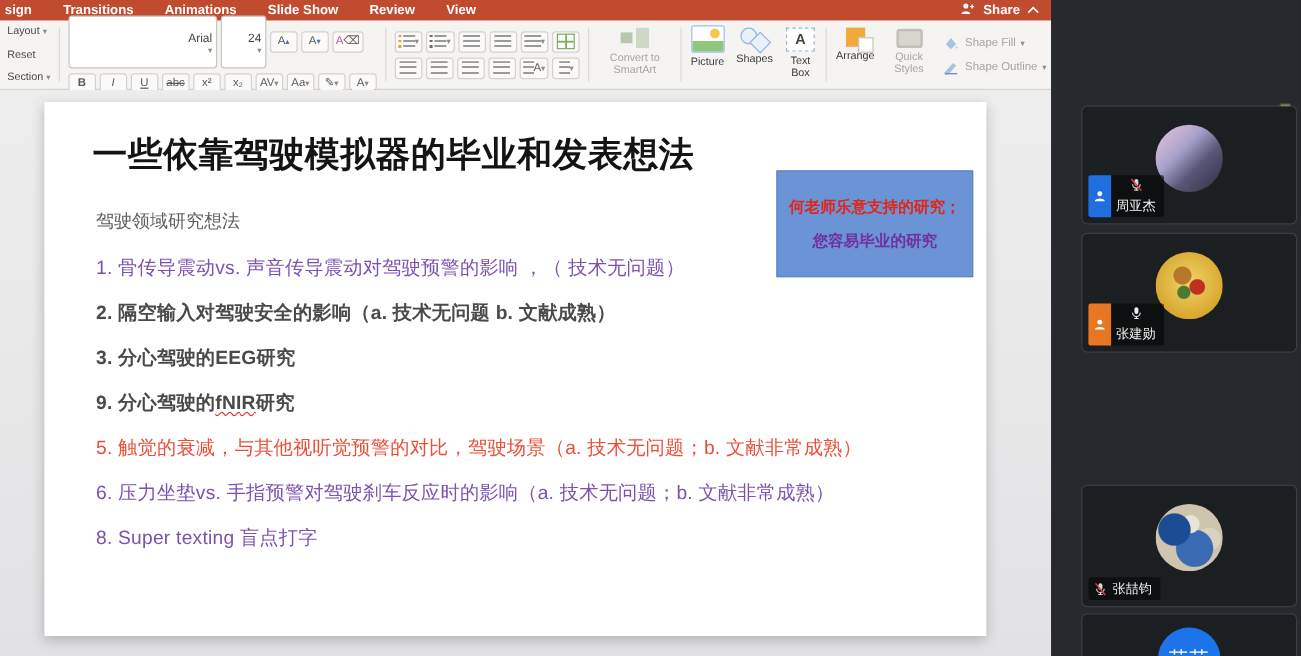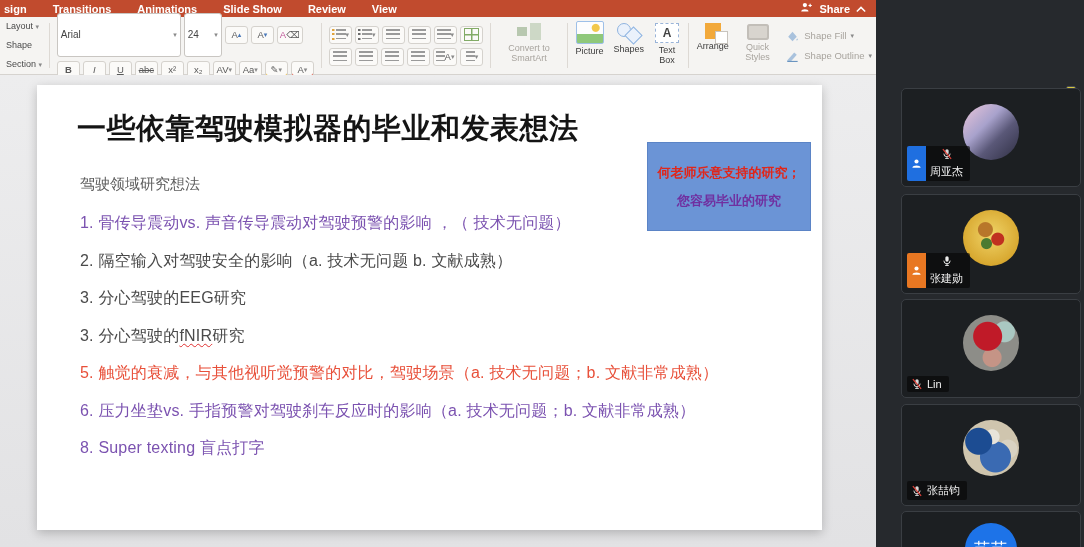--- a/index.html
+++ b/index.html
@@ -20,21 +20,21 @@
          border-bottom:1px solid #d6d3cf;display:flex;align-items:stretch;color:#3c3c3c;}
   .vsep{width:1px;background:#ddd9d4;margin:6px 3px;}
   .tg{display:flex;flex-direction:column;justify-content:center;gap:4px;padding:2px 4px;}
   .trow{display:flex;align-items:center;gap:3px;}
 
   .stack{font-size:9px;line-height:15px;padding-left:6px;color:#4a4a4a;width:44px;}
   .stack .sline{white-space:nowrap;}
   .caret{font-size:7px;color:#8a8a8a;}
 
   .combo{background:#fff;border:1px solid #c9c6c2;border-radius:3px;height:16px;
-         display:flex;align-items:center;font-size:10px;color:#444;padding:13px 3px;}
+         display:flex;align-items:flex-end;font-size:10px;color:#444;padding:13px 3px;flex-direction:column;}
   .combo .caret{margin-left:auto;}
   .combo-font{width:116px;}
   .combo-size{width:30px;}
 
   .sbtn{min-width:17px;height:16px;border:1px solid #d5d2cd;border-radius:3px;background:#fbfaf8;
         display:flex;align-items:center;justify-content:center;font-size:9.5px;color:#5a5a5a;
         padding:0 2px;white-space:nowrap;}
   .bB{font-weight:bold;}.bI{font-style:italic;}.bU{text-decoration:underline;}
   .bS{text-decoration:line-through;}
   .redbar{box-shadow:inset 0 -3px 0 #d84a3a;}
@@ -81,21 +81,21 @@
           background:linear-gradient(#ededee,#e2e2e4);}
   .slide{position:absolute;left:37px;top:10px;width:785px;height:445px;background:#fff;
          box-shadow:0 3px 10px rgba(0,0,0,.22);}
 
   .slide-title{position:absolute;left:40px;top:24px;font-size:29px;font-weight:800;
                color:#141414;letter-spacing:.5px;white-space:nowrap;}
   .slide-sub{position:absolute;left:43px;top:90px;font-size:15px;color:#5d5d5d;}
   .items{position:absolute;left:43px;top:128px;}
   .item{font-size:16px;margin-bottom:16.5px;white-space:nowrap;letter-spacing:.2px;}
   .c-purple{color:#7b52b0;}
-  .c-dark{color:#4a4a4a;}
+  .c-dark{color:#4a4a4a;font-weight:bold;}
   .c-orangered{color:#e8503a;}
   .c-red{color:#e0231c;font-weight:bold;}
   .squiggle{text-decoration:underline;text-decoration-style:wavy;text-decoration-color:#e03030;
             text-decoration-thickness:1px;text-underline-offset:2px;}
 
   .callout{position:absolute;left:610px;top:57px;width:162px;height:87px;background:#6b94d6;
            border:1px solid #5b84c6;display:flex;flex-direction:column;align-items:center;
            justify-content:center;gap:10px;text-align:center;}
   .callout .l1{font-size:13px;font-weight:bold;color:#e0261a;white-space:nowrap;}
   .callout .l2{font-size:13px;font-weight:bold;color:#7030a0;white-space:nowrap;}
@@ -187,21 +187,21 @@
               <path d="M1 6.5 6 1.5 11 6.5" stroke="#fff" stroke-width="1.8" fill="none"></path>
             </svg>
         </span>
       </span>
     </div>
 
     <div class="tools">
 
       <div class="stack tg">
         <div class="sline"><span>Layout</span> <span class="caret">▾</span></div>
-        <div class="sline">Shape</div>
+        <div class="sline">Reset</div>
         <div class="sline"><span>Section</span> <span class="caret">▾</span></div>
       </div>
       <div class="vsep"></div>
 
       <div class="tg">
         <div class="trow">
           <div class="combo combo-font">
             <span>Arial</span>
               <span class="caret">▾</span>
           </div>
@@ -337,21 +337,21 @@
 
     <div class="canvas">
       <div class="slide">
         <div class="slide-title">一些依靠驾驶模拟器的毕业和发表想法</div>
         <div class="slide-sub">驾驶领域研究想法</div>
 
         <div class="items">
           <div class="item c-purple">1. 骨传导震动vs. 声音传导震动对驾驶预警的影响 ，（ 技术无问题）</div>
           <div class="item c-dark">2. 隔空输入对驾驶安全的影响（a. 技术无问题 b. 文献成熟）</div>
           <div class="item c-dark">3. 分心驾驶的EEG研究</div>
-          <div class="item c-dark"><span>3. 分心驾驶的</span><span class="squiggle">fNIR</span><span>研究</span></div>
+          <div class="item c-dark"><span>9. 分心驾驶的</span><span class="squiggle">fNIR</span><span>研究</span></div>
           <div class="item c-orangered">5. 触觉的衰减，与其他视听觉预警的对比，驾驶场景（a. 技术无问题；b. 文献非常成熟）</div>
           <div class="item c-purple">6. 压力坐垫vs. 手指预警对驾驶刹车反应时的影响（a. 技术无问题；b. 文献非常成熟）</div>
           <div class="item c-purple">8. Super texting 盲点打字</div>
         </div>
 
         <div class="callout">
           <div class="l1">何老师乐意支持的研究；</div>
           <div class="l2">您容易毕业的研究</div>
         </div>
       </div>
@@ -397,34 +397,20 @@
           <svg class="mic mic-white" viewBox="0 0 16 16" width="12" height="12">
               <rect x="5.8" y="1.5" width="4.4" height="7.5" rx="2.2" fill="currentColor"></rect>
               <path d="M3.8 7.5a4.2 4.2 0 0 0 8.4 0" fill="none" stroke="currentColor" stroke-width="1.3"></path>
               <path d="M8 11.7v2M5.6 13.9h4.8" stroke="currentColor" stroke-width="1.3"></path>
             </svg>
           <span>张建勋</span>
         </div>
       </div>
     </div>
 
-    <div class="tile" style="top:299px;height:97px;">
-      <div class="avatar av-rose"></div>
-      <div class="namerow">
-        <div class="nametag">
-          <svg class="mic mic-muted" viewBox="0 0 16 16" width="12" height="12">
-              <rect x="5.8" y="1.5" width="4.4" height="7.5" rx="2.2" fill="currentColor"></rect>
-              <path d="M3.8 7.5a4.2 4.2 0 0 0 8.4 0" fill="none" stroke="currentColor" stroke-width="1.3"></path>
-              <path d="M8 11.7v2M5.6 13.9h4.8" stroke="currentColor" stroke-width="1.3"></path>
-              <line x1="2.5" y1="1.5" x2="13.5" y2="14.5" stroke="#e04038" stroke-width="1.6"></line>
-            </svg>
-          <span>Lin</span>
-        </div>
-      </div>
-    </div>
 
     <div class="tile" style="top:404px;height:100px;">
       <div class="avatar av-wave"></div>
       <div class="namerow">
         <div class="nametag">
           <svg class="mic mic-muted" viewBox="0 0 16 16" width="12" height="12">
               <rect x="5.8" y="1.5" width="4.4" height="7.5" rx="2.2" fill="currentColor"></rect>
               <path d="M3.8 7.5a4.2 4.2 0 0 0 8.4 0" fill="none" stroke="currentColor" stroke-width="1.3"></path>
               <path d="M8 11.7v2M5.6 13.9h4.8" stroke="currentColor" stroke-width="1.3"></path>
               <line x1="2.5" y1="1.5" x2="13.5" y2="14.5" stroke="#e04038" stroke-width="1.6"></line>

